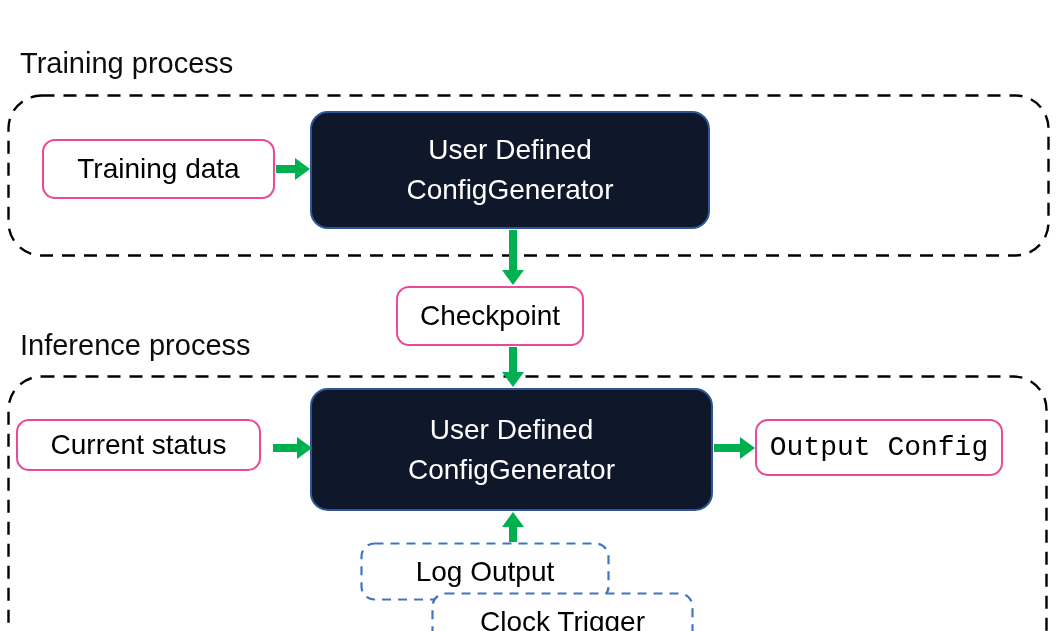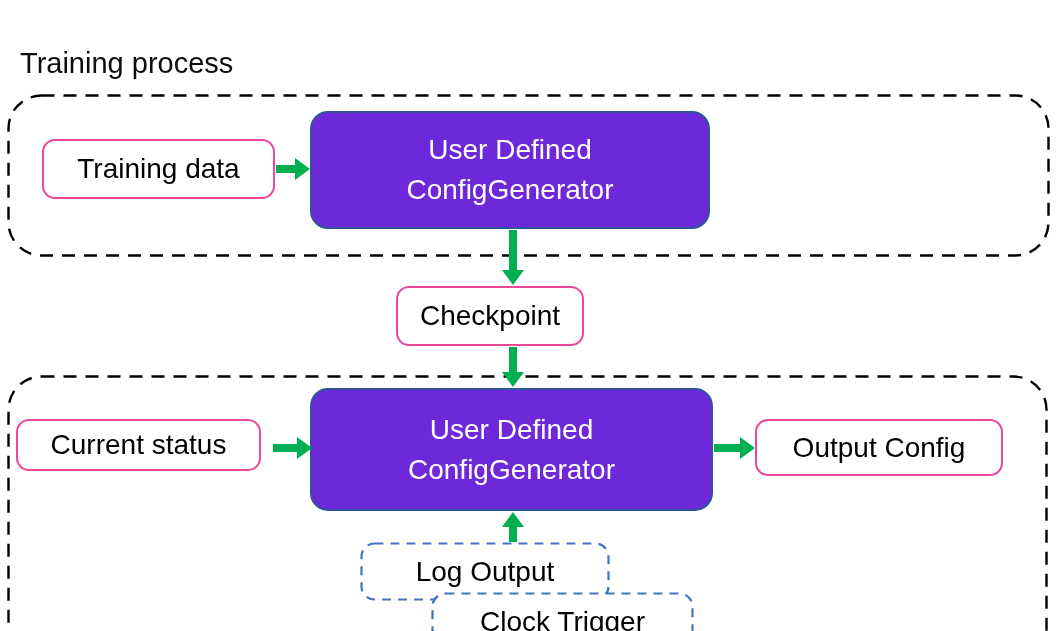--- a/index.html
+++ b/index.html
@@ -41,35 +41,35 @@
   }
   .white-node {
     background: #ffffff;
     border: 2px solid #ec4899;
     border-radius: 13px;
     font-size: 28px;
     color: #000000;
     z-index: 2;
   }
   .blue-node {
-    background: #6d28d9;
+    background: #0f172a;
     border: 2px solid #2F5597;
     border-radius: 18px;
     color: #ffffff;
     font-size: 28px;
     line-height: 40px;
     flex-direction: column;
     z-index: 2;
   }
   #node-training-data   { left: 42px;  top: 95px;  width: 233px; height: 60px; }
   #node-gen-training    { left: 310px; top: 67px;  width: 400px; height: 118px; }
   #node-checkpoint      { left: 396px; top: 242px; width: 188px; height: 60px; }
   #node-current-status  { left: 16px;  top: 375px; width: 245px; height: 52px; }
   #node-gen-inference   { left: 310px; top: 344px; width: 403px; height: 123px; }
-  #node-output-config   { left: 755px; top: 375px; width: 248px; height: 57px; }
+  #node-output-config   { left: 755px; top: 375px; width: 248px; height: 57px; font-family: Liberation Mono, monospace; }
 
   
   .trigger-node {
     position: absolute;
     display: flex;
     align-items: center;
     justify-content: center;
     font-size: 28px;
     color: #000000;
   }
@@ -109,20 +109,21 @@
   #arrow-status-gen       { left: 273px; top: 393px; width: 39px; }
   #arrow-gen-output       { left: 714px; top: 393px; width: 41px; }
   #arrow-trigger-gen      { left: 502px; top: 468px; height: 30px; }
 </style>
 </head>
 <body>
 
 <div class="canvas">
 
   <div class="section-label" id="label-training">Training process</div>
+  <div class="section-label" id="label-inference">Inference process</div>
 
   <div class="dashed-container" id="container-training">
     <svg width="1043" height="163" viewBox="0 0 1043 163">
       <rect x="1.5" y="1.5" width="1040" height="160" rx="33" fill="none" stroke="#000000" stroke-width="2.4" stroke-dasharray="13 9"></rect>
     </svg>
   </div>
 
   <div class="dashed-container" id="container-inference">
     <svg width="1041" height="292" viewBox="0 0 1041 292">
       <rect x="1.5" y="1.5" width="1038" height="289" rx="33" fill="none" stroke="#000000" stroke-width="2.4" stroke-dasharray="13 9"></rect>

